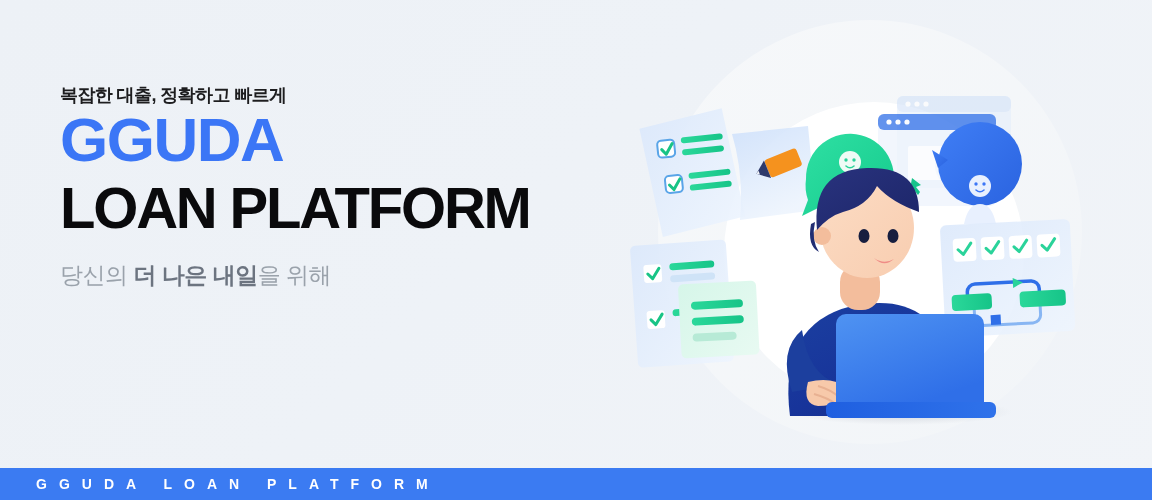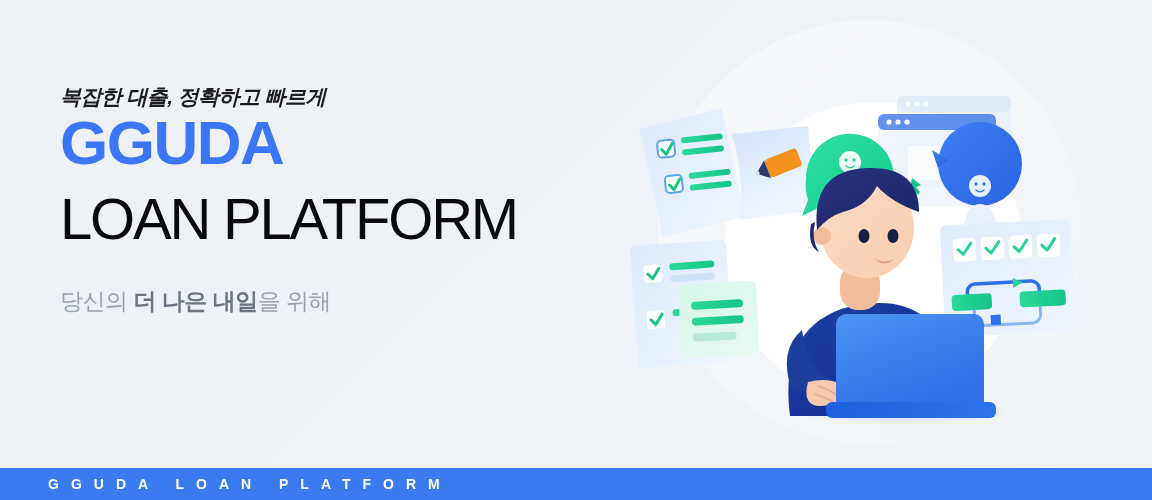--- a/index.html
+++ b/index.html
@@ -16,37 +16,36 @@
     background:linear-gradient(135deg,#edf1f6 0%,#eef2f7 45%,#f1f4f8 100%);
     overflow:hidden;
   }
 
   
   .copy {
     position:absolute; left:60px; top:84px;
     width:600px; z-index:6;
   }
   .eyebrow {
-    font-size:21px; font-weight:bold; color:#1d1d1f;
+    font-size:18px; font-weight:bold; color:#1d1d1f;
     letter-spacing:-0.6px; line-height:1.25;
     white-space:nowrap;
-    font-style:italic;
   }
   .brand {
     font-size:62px; font-weight:bold; color:#3b76f6;
     letter-spacing:-1.5px; line-height:1.05;
     margin-top:0;
   }
   .product {
-    font-size:58px; font-weight:normal; color:#0a0a0c;
+    font-size:58px; font-weight:bold; color:#0a0a0c;
     letter-spacing:-2.2px; line-height:1.05;
-    margin-top:14px; white-space:nowrap;
+    margin-top:6px; white-space:nowrap;
   }
   .tagline {
-    margin-top:34px;
+    margin-top:20px;
     font-size:23px; color:#9aa2ab; font-weight:500;
     line-height:1.55; letter-spacing:-0.5px;
   }
   .tagline b { color:#6c7480; font-weight:bold; }
 
   
   .art {
     position:absolute; left:612px; top:14px;
     width:500px; height:452px; z-index:4;
   }
@@ -55,21 +54,21 @@
   
   .strip {
     position:absolute; left:0; bottom:0;
     width:1152px; height:32px;
     background:#3b7bf2;
     display:flex; align-items:center;
     z-index:9;
   }
   .strip-text {
     color:#ffffff; font-size:14px; font-weight:bold;
-    letter-spacing:12px; padding-left:48px;
+    letter-spacing:12px; padding-left:36px;
     white-space:nowrap;
   }
 </style>
 </head>
 <body>
 
 <div class="banner">
 
   <div class="copy">
     <div class="eyebrow">복잡한 대출, 정확하고 빠르게</div>

